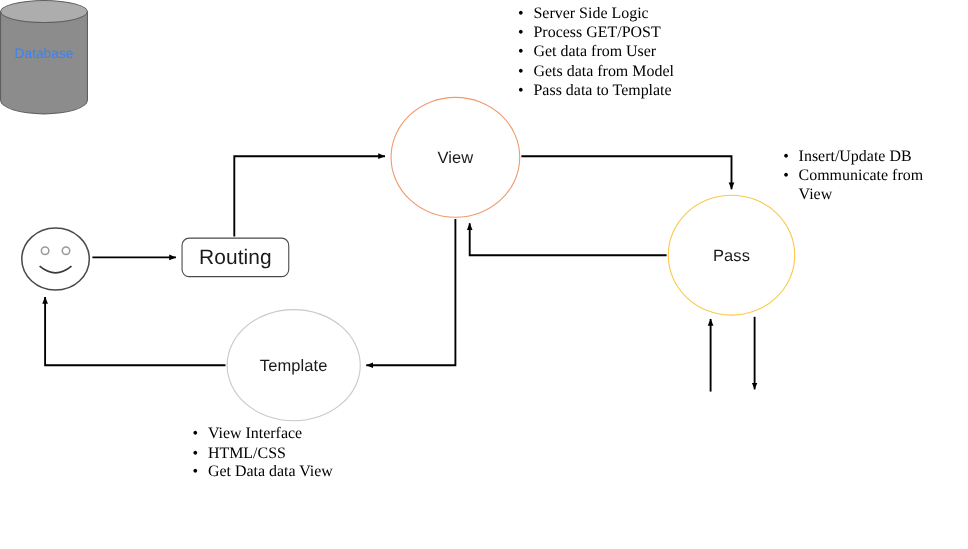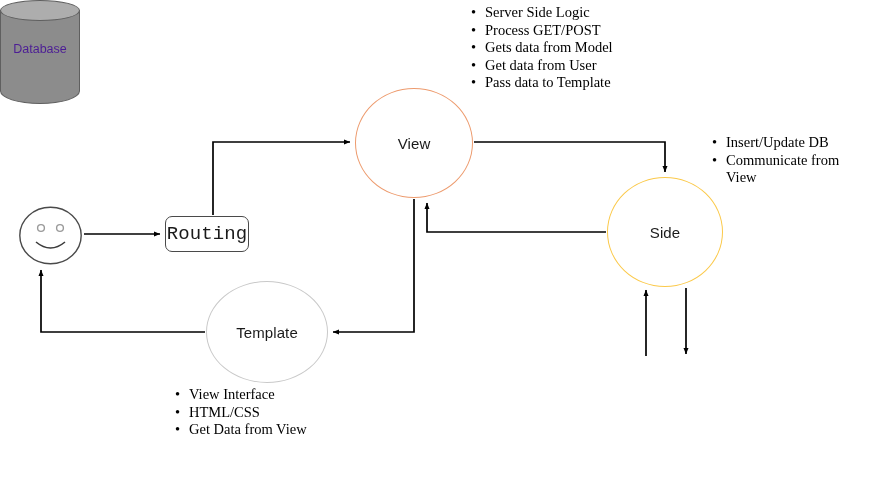--- a/index.html
+++ b/index.html
@@ -64,25 +64,24 @@
     left: 206px;
     top: 281px;
     width: 122px;
     height: 102px;
     border-color: #C9C9C9;
   }
 
   #node-routing {
     left: 165px;
     top: 216px;
-    width: 84px;
+    width: 98px;
     height: 36px;
     border: 1.3px solid #4a4a4a;
     border-radius: 7px;
-    font-family: Liberation Mono, monospace;
   }
   #node-routing .node-label { font-size: 19px; }
 
   
   #node-user {
     left: 18px;
     top: 206px;
     width: 65px;
     height: 59px;
   }
@@ -116,21 +115,21 @@
     border-radius: 50%;
     box-sizing: border-box;
   }
   #node-database .db-label {
     position: absolute;
     left: 0;
     top: 42px;
     width: 80px;
     text-align: center;
     font-size: 12.5px;
-    color: #4c1d95;
+    color: #3b82f6;
     font-family: "Liberation Sans", sans-serif;
   }
 
   
   .note {
     position: absolute;
     font-family: "Liberation Serif", serif;
     font-size: 14.5px;
     color: #000000;
     line-height: 17.6px;
@@ -198,52 +197,52 @@
 
   <div class="node" id="node-routing">
     <span class="node-label">Routing</span>
   </div>
 
   <div class="node circle-node" id="node-view">
     <span class="node-label">View</span>
   </div>
 
   <div class="node circle-node" id="node-model">
-    <span class="node-label">Side</span>
+    <span class="node-label">Pass</span>
   </div>
 
   <div class="node circle-node" id="node-template">
     <span class="node-label">Template</span>
   </div>
 
   <div id="node-database">
     <div class="db-body"></div>
     <div class="db-top"></div>
     <div class="db-label">Database</div>
   </div>
 
   <div class="note" id="note-view">
     <ul>
         <li>Server Side Logic</li>
         <li>Process GET/POST</li>
+        <li>Get data from User</li>
         <li>Gets data from Model</li>
-        <li>Get data from User</li>
         <li>Pass data to Template</li>
       </ul>
   </div>
 
   <div class="note" id="note-model">
     <ul>
         <li>Insert/Update DB</li>
         <li>Communicate from
 View</li>
       </ul>
   </div>
 
   <div class="note" id="note-template">
     <ul>
         <li>View Interface</li>
         <li>HTML/CSS</li>
-        <li>Get Data from View</li>
+        <li>Get Data data View</li>
       </ul>
   </div>
 
 </div>
 
 </body></html>

